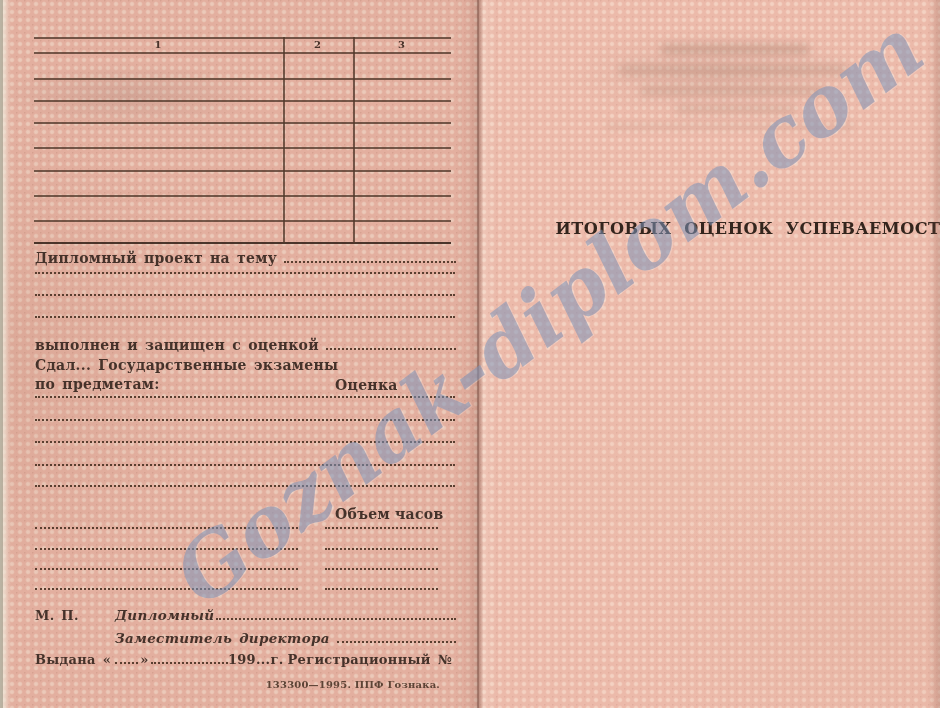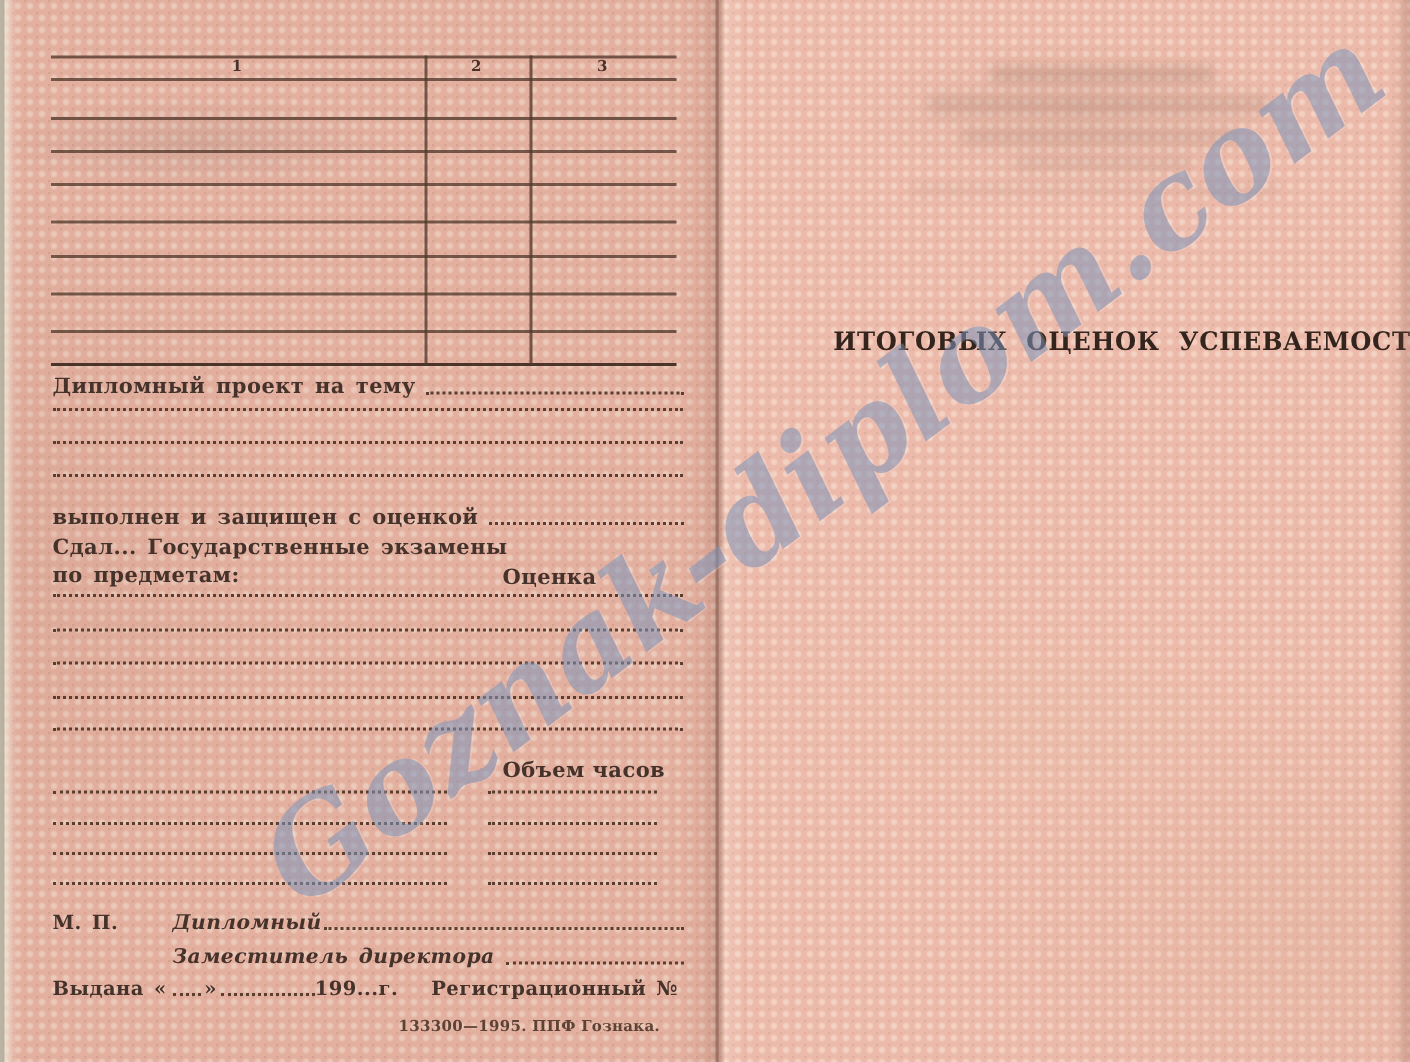--- a/index.html
+++ b/index.html
@@ -161,21 +161,21 @@
     <span class="lbl sig">Заместитель директора</span>
     <span class="dotfill"></span>
   </div>
 
   <div class="row small-row" style="top:653px">
     <span class="lbl">Выдана «</span>
     <span class="dotseg" style="width:30px;margin:0 2px 3px 4px"></span>
     <span class="lbl">»</span>
     <span class="dotseg" style="width:100px;margin:0 0 3px 2px"></span>
     <span class="lbl">199...г.</span>
-    <span class="lbl" style="margin-left:22px">Регистрационный №</span>
+    <span class="lbl" style="margin-left:4px">Регистрационный №</span>
     <span class="dotfill" style="margin-left:4px"></span>
   </div>
 
   <div class="print-code" style="top:679px">133300—1995. ППФ Гознака.</div>
 
   <div class="ghost" style="left:660px;top:44px;width:150px;height:11px"></div>
   <div class="ghost" style="left:618px;top:64px;width:230px;height:12px;opacity:0.8"></div>
   <div class="ghost" style="left:640px;top:86px;width:185px;height:10px;opacity:0.7"></div>
   <div class="ghost" style="left:676px;top:105px;width:120px;height:9px;opacity:0.6"></div>
   <div class="ghost" style="left:605px;top:122px;width:250px;height:9px;opacity:0.4"></div>

